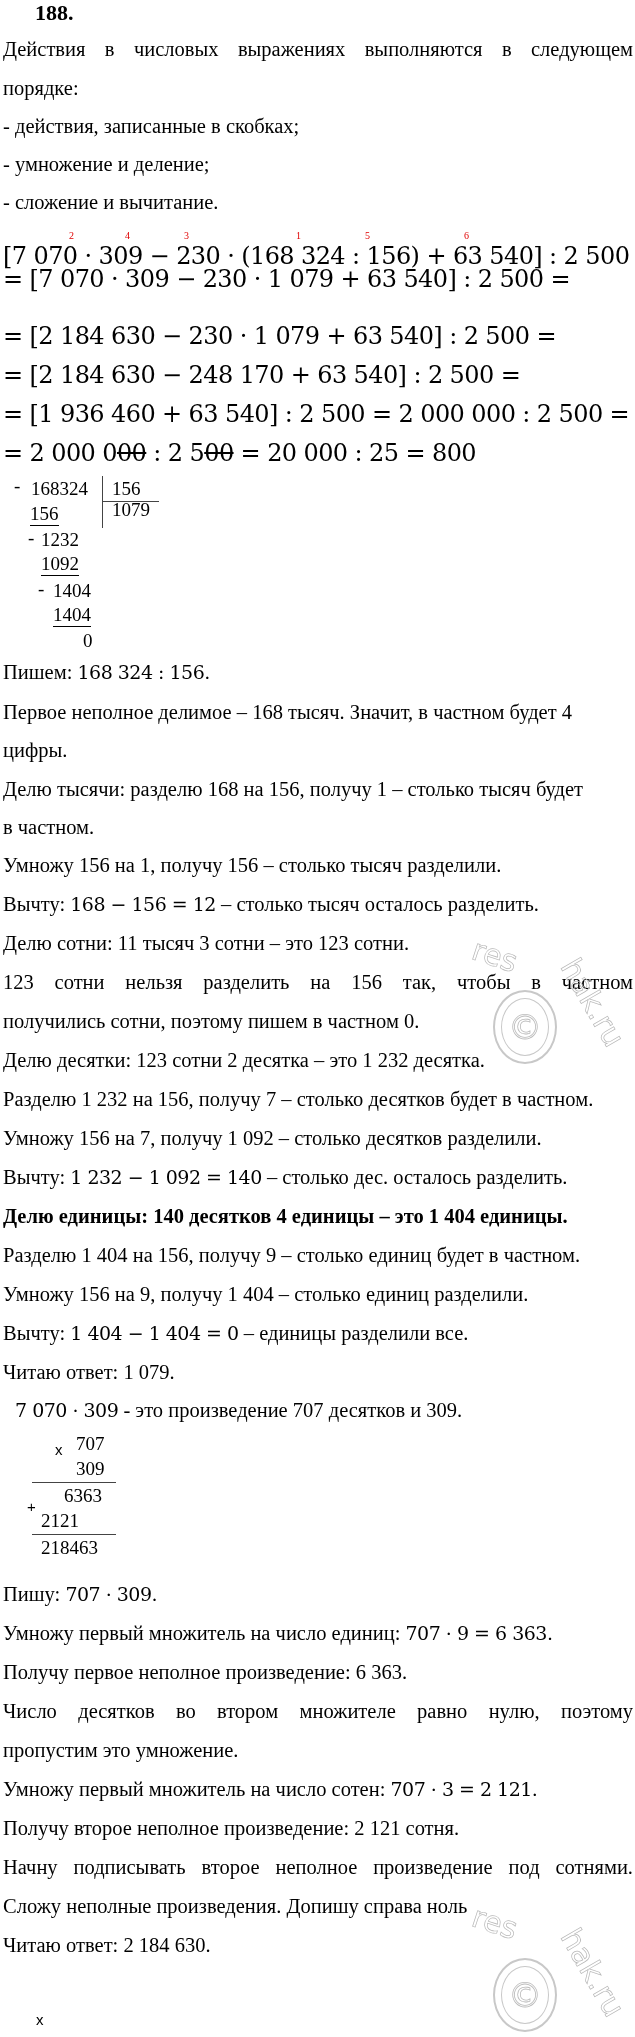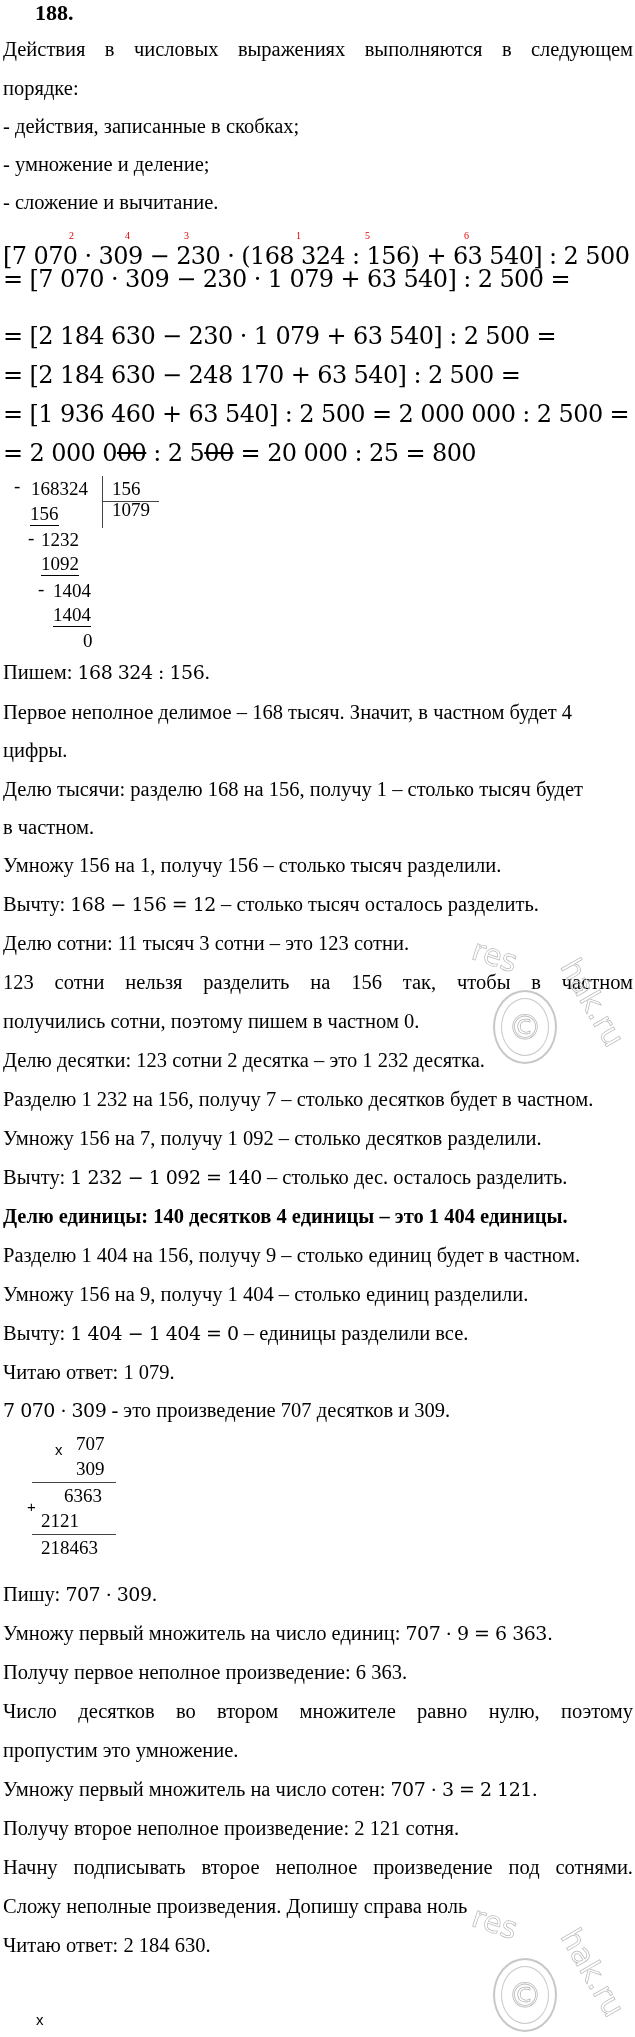--- a/index.html
+++ b/index.html
@@ -92,21 +92,21 @@
 <div class="abs para" style="top:1009px;">получились сотни, поэтому пишем в частном 0.</div>
 <div class="abs para" style="top:1048px;">Делю десятки: 123 сотни 2 десятка – это 1 232 десятка.</div>
 <div class="abs para" style="top:1087px;">Разделю 1 232 на 156, получу 7 – столько десятков будет в частном.</div>
 <div class="abs para" style="top:1126px;">Умножу 156 на 7, получу 1 092 – столько десятков разделили.</div>
 <div class="abs para" style="top:1165px;"><span>Вычту:  </span><span class="math">1 232 − 1 092 = 140</span><span> – столько дес. осталось разделить.</span></div>
 <div class="abs para" style="top:1204px;font-weight:bold;">Делю единицы: 140 десятков 4 единицы – это 1 404 единицы.</div>
 <div class="abs para" style="top:1243px;">Разделю 1 404 на 156, получу 9 – столько единиц будет в частном.</div>
 <div class="abs para" style="top:1282px;">Умножу 156 на 9, получу 1 404 – столько единиц разделили.</div>
 <div class="abs para" style="top:1321px;"><span>Вычту:  </span><span class="math">1 404 − 1 404 = 0</span><span> – единицы разделили все.</span></div>
 <div class="abs para" style="top:1360px;">Читаю ответ: 1 079.</div>
-<div class="abs para" style="top:1398px;"><span class="math">7 070 · 309</span><span>  - это произведение 707 десятков и 309.</span></div>
+<div class="abs para" style="top:1398px;margin-left:12px;"><span class="math">7 070 · 309</span><span>  - это произведение 707 десятков и 309.</span></div>
 
 <div>
   <span class="col" style="left:55px; top:1439px; font-family:'Liberation Sans',sans-serif; font-size:15px;">x</span>
   <span class="col" style="left:76px; top:1433px;">707</span>
   <span class="col" style="left:76px; top:1458px;">309</span>
   <div class="hr" style="left:32px; top:1482px; width:84px;"></div>
   <span class="col" style="left:27px; top:1496px; font-family:'Liberation Sans',sans-serif; font-size:15px;">+</span>
   <span class="col" style="left:64px; top:1485px;">6363</span>
   <span class="col" style="left:41px; top:1510px;">2121</span>
   <div class="hr" style="left:32px; top:1534px; width:84px;"></div>

